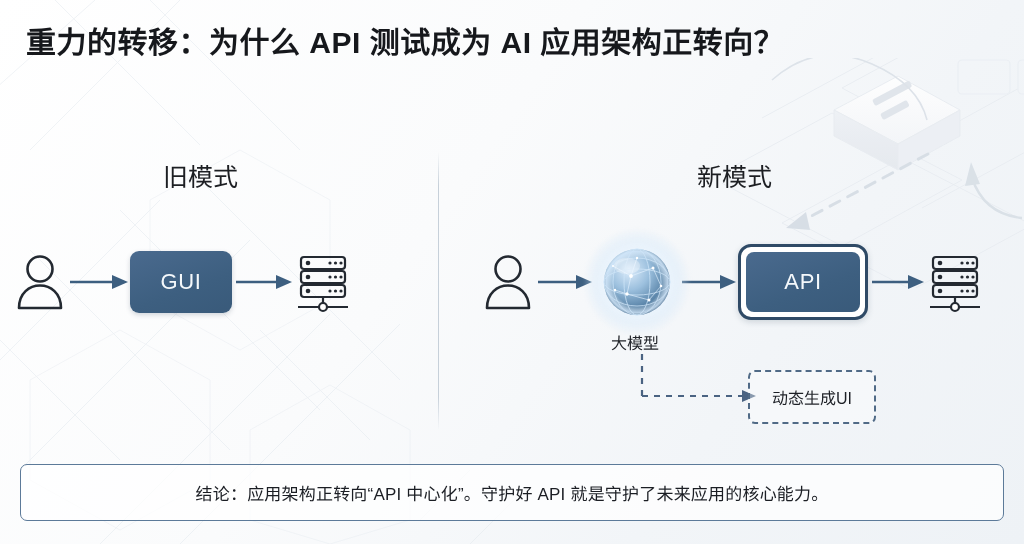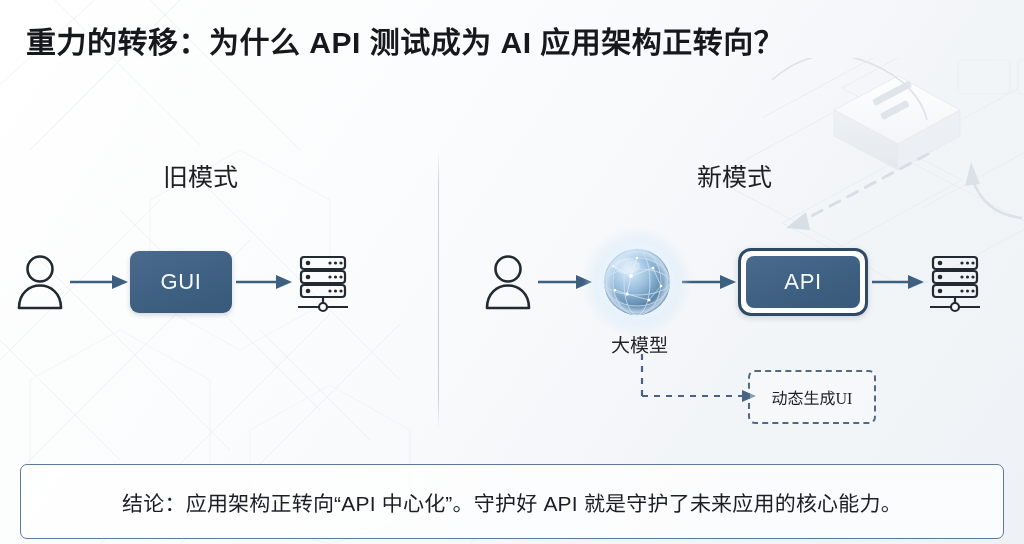--- a/index.html
+++ b/index.html
@@ -113,21 +113,21 @@
     letter-spacing: .6px;
     display: flex;
     align-items: center;
     justify-content: center;
     box-shadow: 0 2px 5px rgba(40,60,85,.20);
   }
 
   
   .api-outer {
     width: 130px;
-    height: 68px;
+    height: 76px;
     border: 3px solid #2f4a66;
     border-radius: 13px;
     background: #ffffff;
     padding: 5px;
     box-sizing: border-box;
     display: flex;
     align-items: center;
     justify-content: center;
     box-shadow: 0 2px 6px rgba(40,60,85,.18);
   }
@@ -166,21 +166,21 @@
        rgba(214,233,250,0) 76%);
     filter: blur(2px);
   }
   .sphere { position: relative; width: 72px; height: 72px; }
 
   
   .sphere-caption {
     position: absolute;
     left: 611px;
     top: 330px;
-    font-size: 19px;
+    font-size: 16px;
     color: #21242a;
     white-space: nowrap;
   }
 
   
   .dashed-connector {
     position: absolute;
     left: 636px;
     top: 352px;
     width: 130px;
@@ -196,38 +196,37 @@
     height: 54px;
     border: 2px dashed #506a86;
     border-radius: 7px;
     display: flex;
     align-items: center;
     justify-content: center;
     font-size: 16px;
     color: #1d2026;
     background: rgba(255,255,255,.35);
     box-sizing: border-box;
-    font-family: Liberation Serif, serif;
   }
 
   
   .conclusion {
     position: absolute;
     left: 20px;
     top: 464px;
     width: 984px;
-    height: 75px;
+    height: 57px;
     box-sizing: border-box;
     border: 1.6px solid #5c7a99;
     border-radius: 7px;
     background: rgba(255,255,255,.72);
     display: flex;
     align-items: center;
     justify-content: center;
-    font-size: 21px;
+    font-size: 17px;
     color: #1b1e24;
     letter-spacing: .2px;
     white-space: nowrap;
   }
 </style>
 </head>
 <body>
 
 <div id="slide">
 

